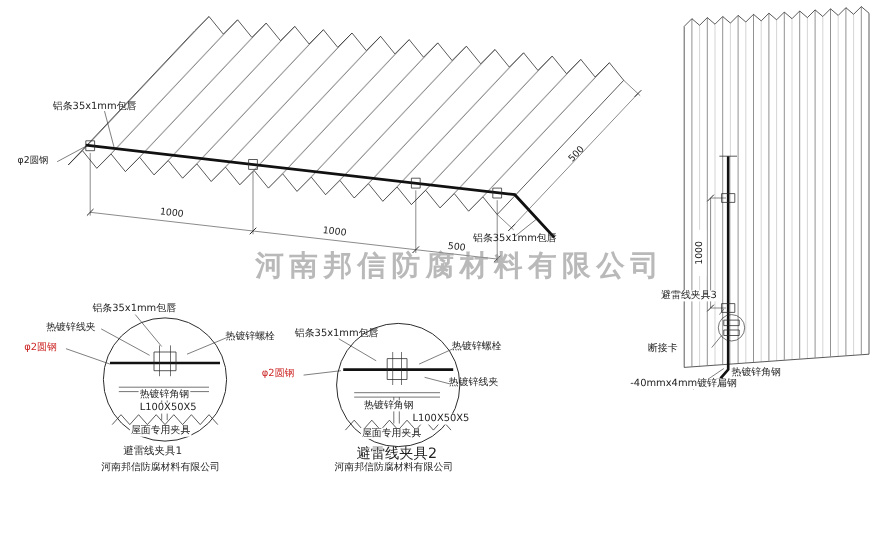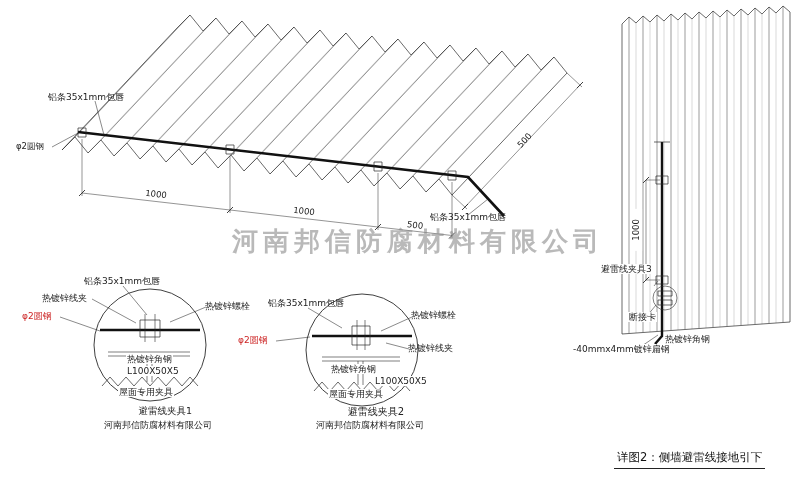--- a/index.html
+++ b/index.html
@@ -7,21 +7,21 @@
           font-family:"DejaVu Sans",sans-serif;color:#222;border-radius:21px;}
   svg{position:absolute;left:0;top:0;}
   .lbl{position:absolute;font-size:9px;line-height:1.15;white-space:nowrap;color:#222;}
   .lbl.small{font-size:8.5px;}
   .lbl.red{color:#cc2222;}
   .lbl.bg{background:#fff;padding:0 1px;}
   .lbl.dim{font-size:8.5px;width:40px;text-align:center;}
   .rot-a{transform:rotate(6.6deg);}
   .rot-b{transform:rotate(-47deg);}
   .rot-c{transform:rotate(-90deg);}
-  .lbl.center{text-align:right;}
+  .lbl.center{text-align:left;}
   .caption{position:absolute;font-size:11.5px;color:#111;border-bottom:1.2px solid #222;
            padding:0 3px 3px 3px;white-space:nowrap;}
   .watermark{position:absolute;left:232px;top:224px;font-size:26px;letter-spacing:5px;
              color:#8f8f8f;opacity:.62;font-family:Liberation Sans, sans-serif;font-weight:600;
              white-space:nowrap;pointer-events:none;}
 </style>
 </head>
 <body>
 
 <div class="canvas">
@@ -99,26 +99,25 @@
   <div class="lbl center" style="left:112px;top:406px;width:80px;font-size:9.5px">避雷线夹具1</div>
   <div class="lbl center" style="left:92px;top:420px;width:120px">河南邦信防腐材料有限公司</div>
 
   <div class="lbl" style="left:268px;top:298px">铝条35x1mm包唇</div>
   <div class="lbl" style="left:411px;top:310px">热镀锌螺栓</div>
   <div class="lbl red" style="left:238px;top:335px">φ2圆钢</div>
   <div class="lbl" style="left:408px;top:343px">热镀锌线夹</div>
   <div class="lbl bg" style="left:330px;top:364px">热镀锌角钢</div>
   <div class="lbl bg" style="left:374px;top:376px">L100X50X5</div>
   <div class="lbl bg" style="left:328px;top:389px">屋面专用夹具</div>
-  <div class="lbl center" style="left:324px;top:406px;width:80px;font-size:10px">避雷线夹具2</div>
+  <div class="lbl center" style="left:324px;top:406px;width:80px;font-size:13px">避雷线夹具2</div>
   <div class="lbl center" style="left:304px;top:420px;width:120px">河南邦信防腐材料有限公司</div>
 
   <div class="lbl bg" style="left:600px;top:264px">避雷线夹具3</div>
-  <div class="lbl bg" style="left:628px;top:312px">断接卡</div>
+  <div class="lbl bg" style="left:588px;top:312px">断接卡</div>
   <div class="lbl bg" style="left:664px;top:334px">热镀锌角钢</div>
   <div class="lbl bg" style="left:572px;top:344px">-40mmx4mm镀锌扁钢</div>
   <div class="lbl dim rot-c bg" style="left:616px;top:225px">1000</div>
 
-  <div class="caption" style="left:614px;top:450px">详图2：侧墙避雷线接地引下</div>
 
   <div class="watermark">河南邦信防腐材料有限公司</div>
 
 </div>
 
 </body></html>

